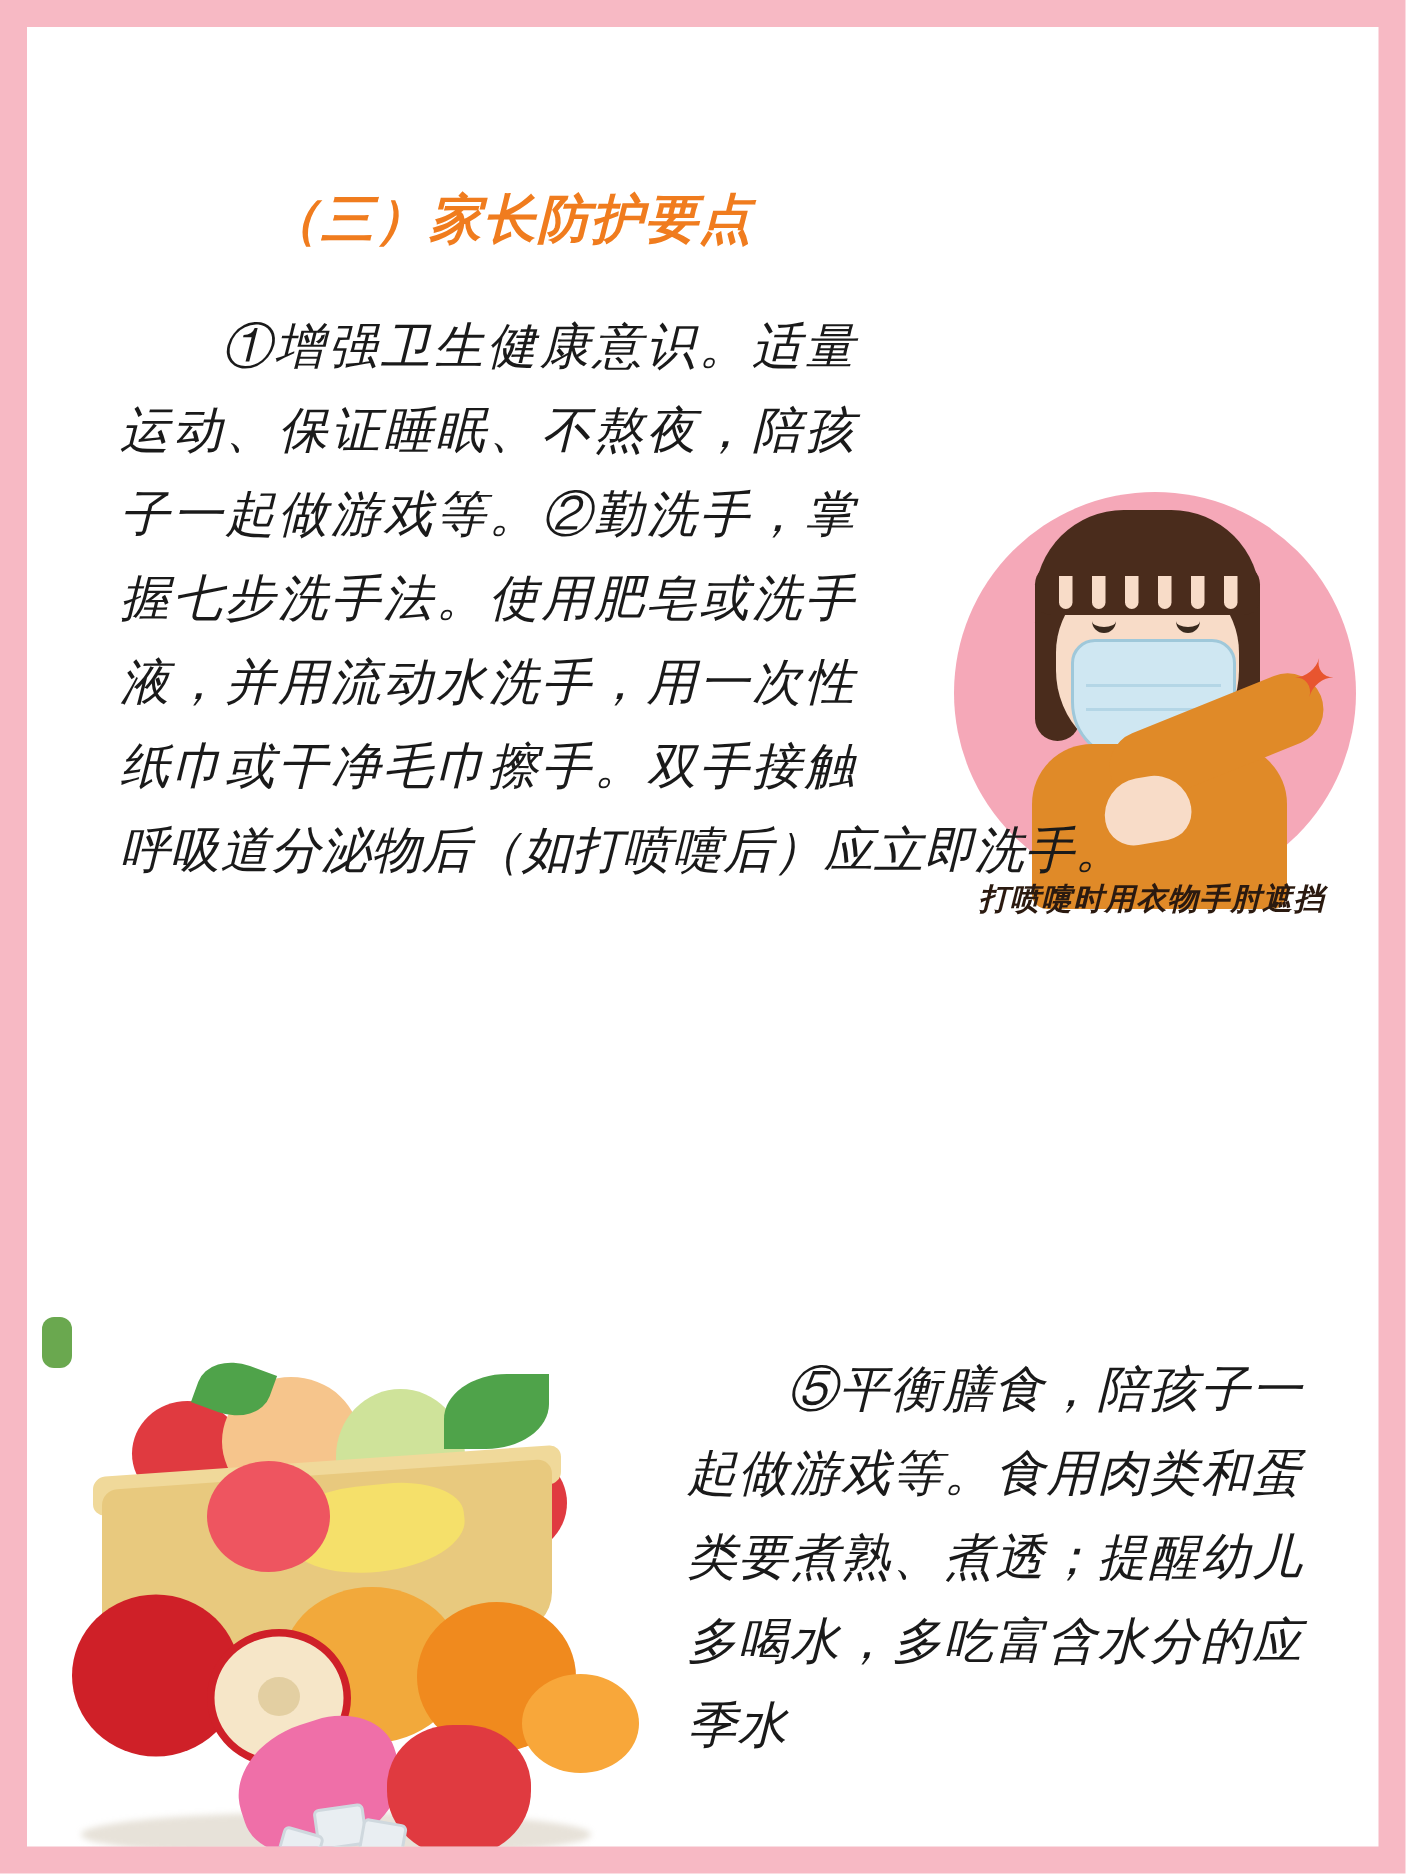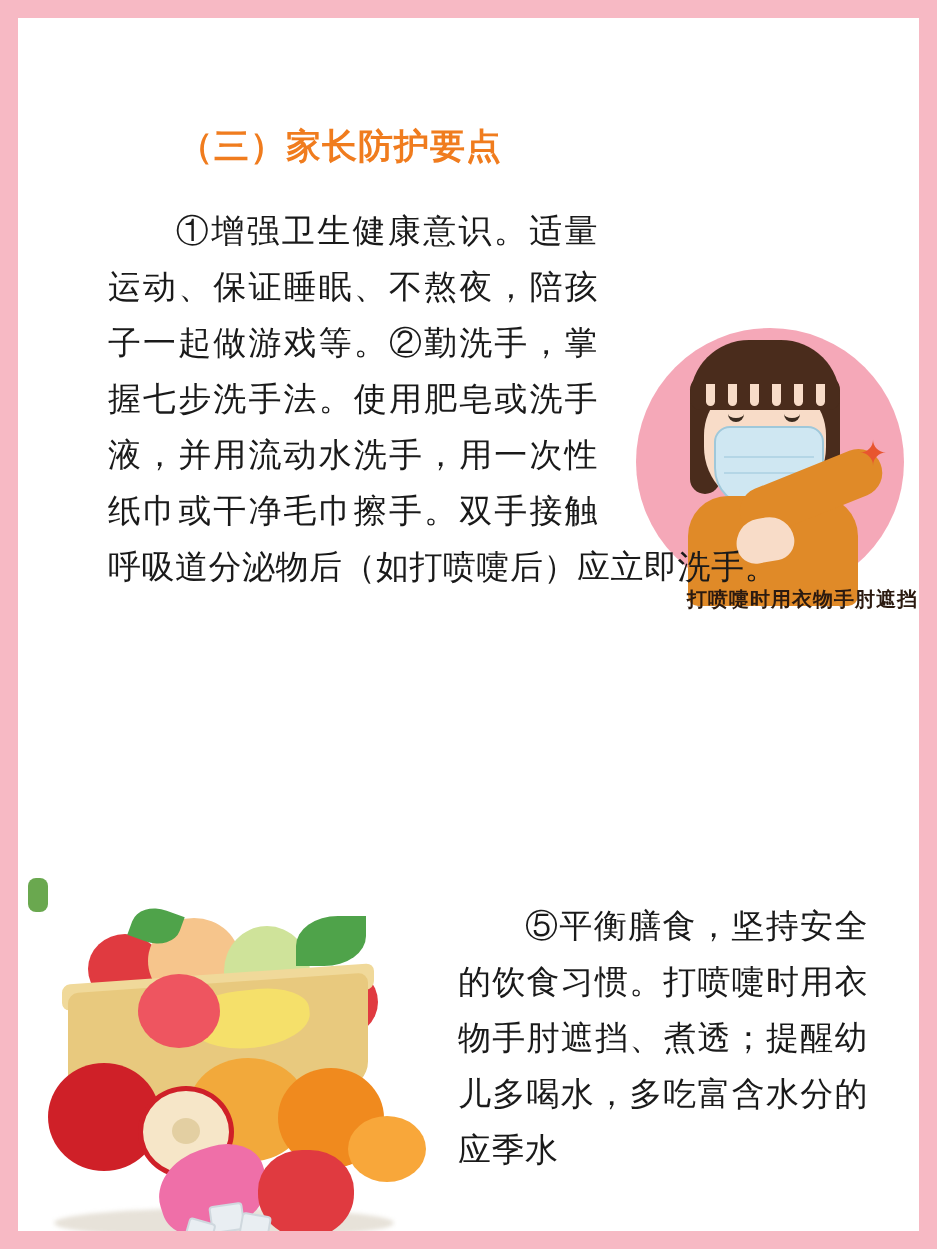--- a/index.html
+++ b/index.html
@@ -21,20 +21,21 @@
     height: 1213px;
     background: #ffffff;
     overflow: hidden;
   }
   .content {
     position: absolute;
     left: 0;
     top: 0;
     width: 901px;
     height: 1213px;
+    font-style: italic;
   }
   .heading {
     position: absolute;
     left: 160px;
     top: 105px;
     font-size: 35px;
     font-weight: bold;
     color: #f07c1e;
     letter-spacing: 1px;
     white-space: nowrap;
@@ -44,21 +45,20 @@
     color: #1a1a1a;
     font-size: 33px;
     line-height: 56px;
     letter-spacing: 0.5px;
     text-align: justify;
   }
   .p1 {
     left: 62px;
     top: 185px;
     width: 790px;
-    margin-left: 28px;
   }
   .float-girl {
     float: right;
     width: 300px;
     height: 285px;
     shape-outside: margin-box;
   }
   .p3 {
     left: 62px;
     top: 630px;
@@ -211,21 +211,21 @@
     color: #e8552f;
     font-size: 34px;
     line-height: 34px;
     text-align: center;
   }
   .girl-caption {
     position: absolute;
     left: 0px;
     top: 268px;
     width: 300px;
-    text-align: right;
+    text-align: center;
     font-size: 20px;
     font-weight: bold;
     color: #2b1a10;
     letter-spacing: 1px;
     white-space: nowrap;
   }
 
   
   .fruit-art {
     position: absolute;
@@ -388,21 +388,21 @@
     </div>
 
     <div class="para p1">
       <span class="float-girl"></span>
       <span class="indent"></span><span>①增强卫生健康意识。适量运动、保证睡眠、不熬夜，陪孩子一起做游戏等。②勤洗手，掌握七步洗手法。使用肥皂或洗手液，并用流动水洗手，用一次性纸巾或干净毛巾擦手。双手接触呼吸道分泌物后（如打喷嚏后）应立即洗手。</span>
     </div>
 
 
 
     <div class="para p5">
-      <span class="indent"></span><span>⑤平衡膳食，坚持安全的饮食习惯。打喷嚏时用衣物手肘遮挡、煮透；提醒幼儿多喝水，多吃富含水分的应季水</span>
+      <span class="indent"></span><span>⑤平衡膳食，陪孩子一起做游戏等。食用肉类和蛋类要煮熟、煮透；提醒幼儿多喝水，多吃富含水分的应季水</span>
     </div>
 
     <div class="fruit-art">
       <div class="shadow"></div>
       <div class="fr straw-1"></div>
       <div class="fr peach"></div>
       <div class="fr pear"></div>
       <div class="leaf" style="left:268px; top:38px; width:70px; height:50px;"></div>
       <div class="leaf" style="left:104px; top:30px; width:48px; height:36px; transform:rotate(20deg);"></div>
       <div class="fr straw-3"></div>

